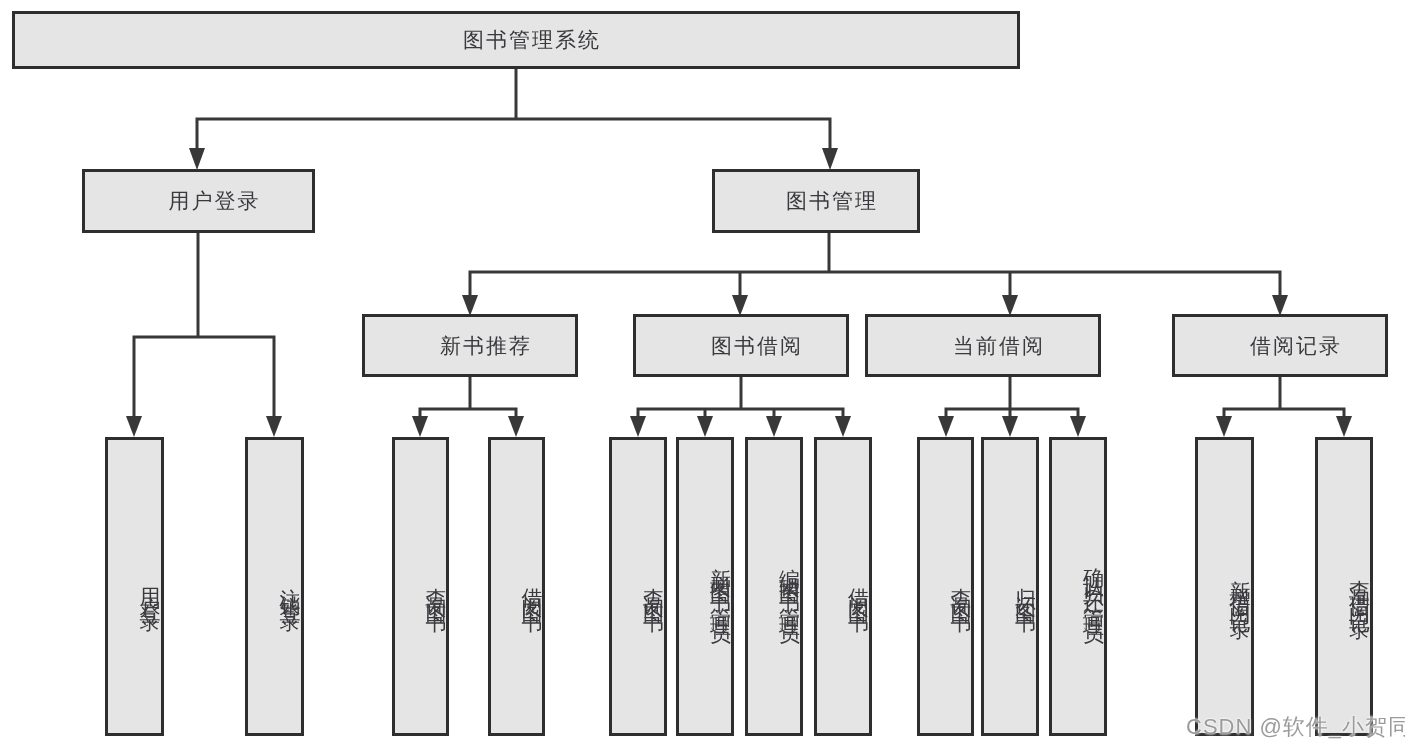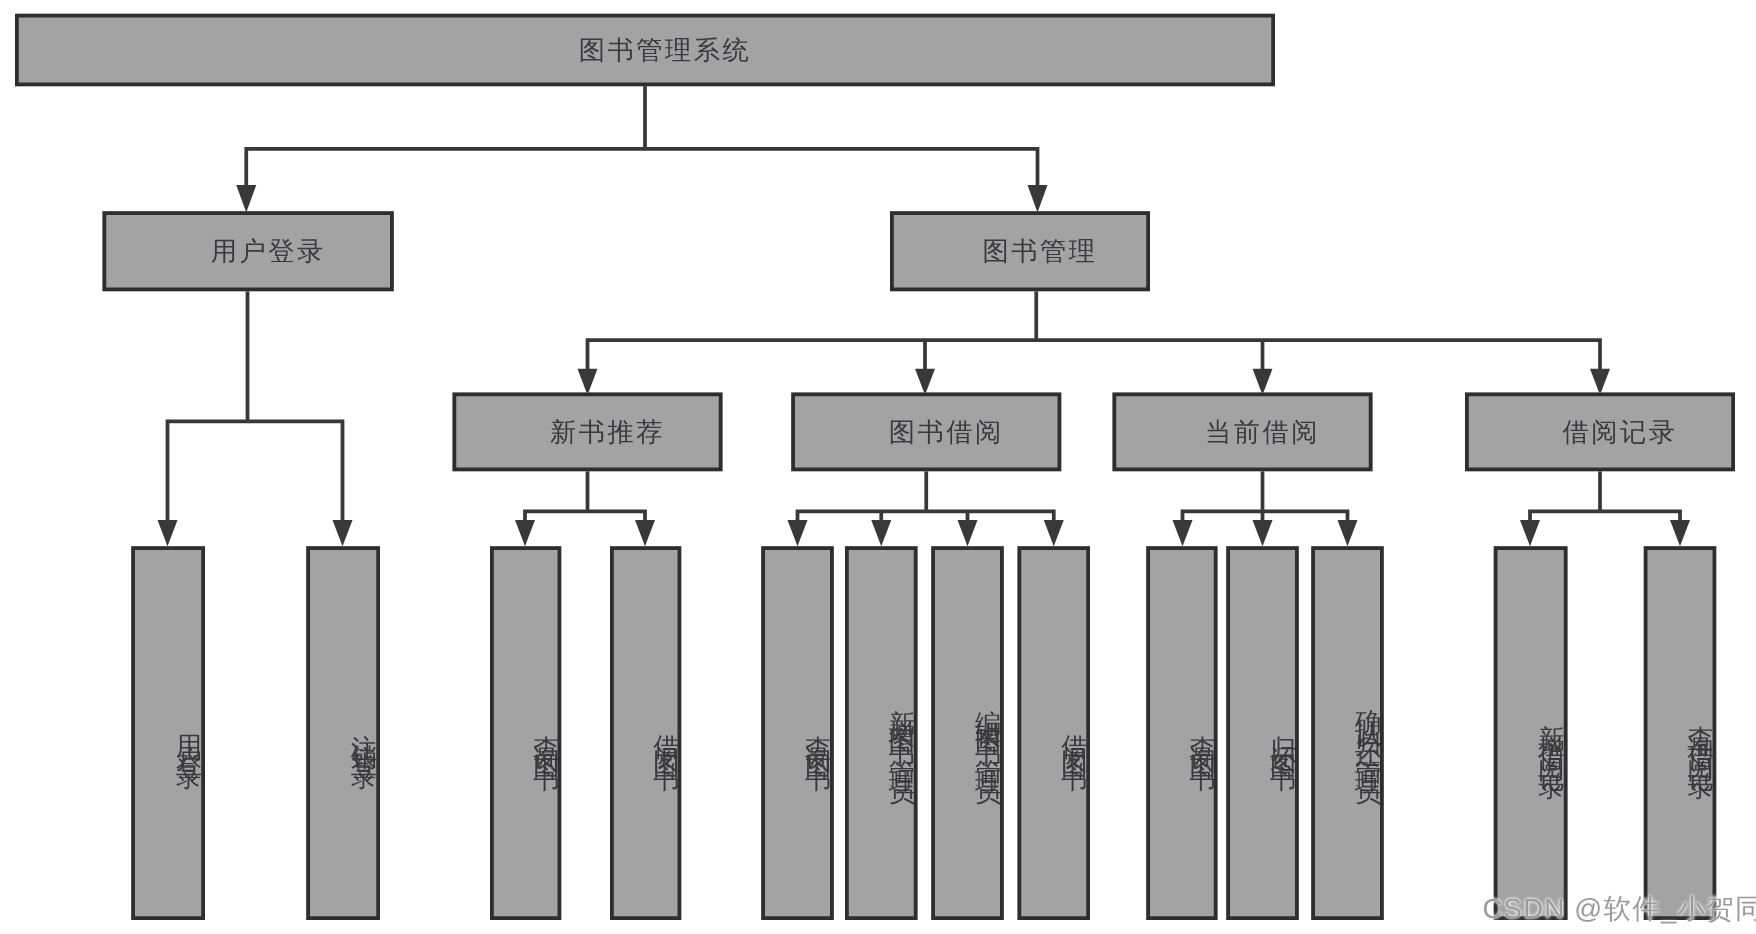--- a/index.html
+++ b/index.html
@@ -2,21 +2,21 @@
 <html><head>
 <meta charset="utf-8">
 <style>
   html,body{margin:0;padding:0;background:#ffffff;}
   .canvas{
     position:relative;width:1405px;height:747px;background:#ffffff;
     font-family:"Liberation Sans",sans-serif;overflow:hidden;
   }
   .connectors{position:absolute;left:0;top:0;width:1405px;height:747px;}
   .box{
-    position:absolute;background:#a3a3a3;border:3px solid #2e2e2e;
+    position:absolute;background:#e5e5e5;border:3px solid #2e2e2e;
     box-sizing:border-box;display:flex;align-items:center;justify-content:center;
     color:#3a3a3e;font-size:21px;letter-spacing:2px;z-index:2;padding-left:32px;
   }
   .v{
     writing-mode:vertical-rl;text-orientation:mixed;
     letter-spacing:8px;font-size:21px;line-height:1;
   }
   .watermark{
     position:absolute;left:1186px;top:712px;z-index:6;
     font-size:22px;color:#9b9b9b;letter-spacing:1px;white-space:nowrap;
@@ -73,21 +73,21 @@
     </g>
   </svg>
 
   <div class="box" style="left:12px;top:11px;width:1008px;height:58px;">图书管理系统</div>
 
   <div class="box" style="left:82px;top:169px;width:233px;height:64px;">用户登录</div>
   <div class="box" style="left:712px;top:169px;width:208px;height:64px;">图书管理</div>
 
   <div class="box" style="left:362px;top:314px;width:216px;height:63px;">新书推荐</div>
   <div class="box" style="left:633px;top:314px;width:216px;height:63px;">图书借阅</div>
-  <div class="box" style="left:890px;top:314px;width:208px;height:63px;">当前借阅</div>
+  <div class="box" style="left:865px;top:314px;width:236px;height:63px;">当前借阅</div>
   <div class="box" style="left:1172px;top:314px;width:216px;height:63px;">借阅记录</div>
 
   <div class="box v" style="left:105px;top:437px;width:59px;height:299px;">用户登录</div>
   <div class="box v" style="left:245px;top:437px;width:59px;height:299px;">注销登录</div>
 
   <div class="box v" style="left:392px;top:437px;width:57px;height:299px;">查询图书</div>
   <div class="box v" style="left:488px;top:437px;width:57px;height:299px;">借阅图书</div>
 
   <div class="box v" style="left:609px;top:437px;width:58px;height:299px;">查询图书</div>
   <div class="box v" style="left:676px;top:437px;width:58px;height:299px;">新增图书（管理员）</div>

